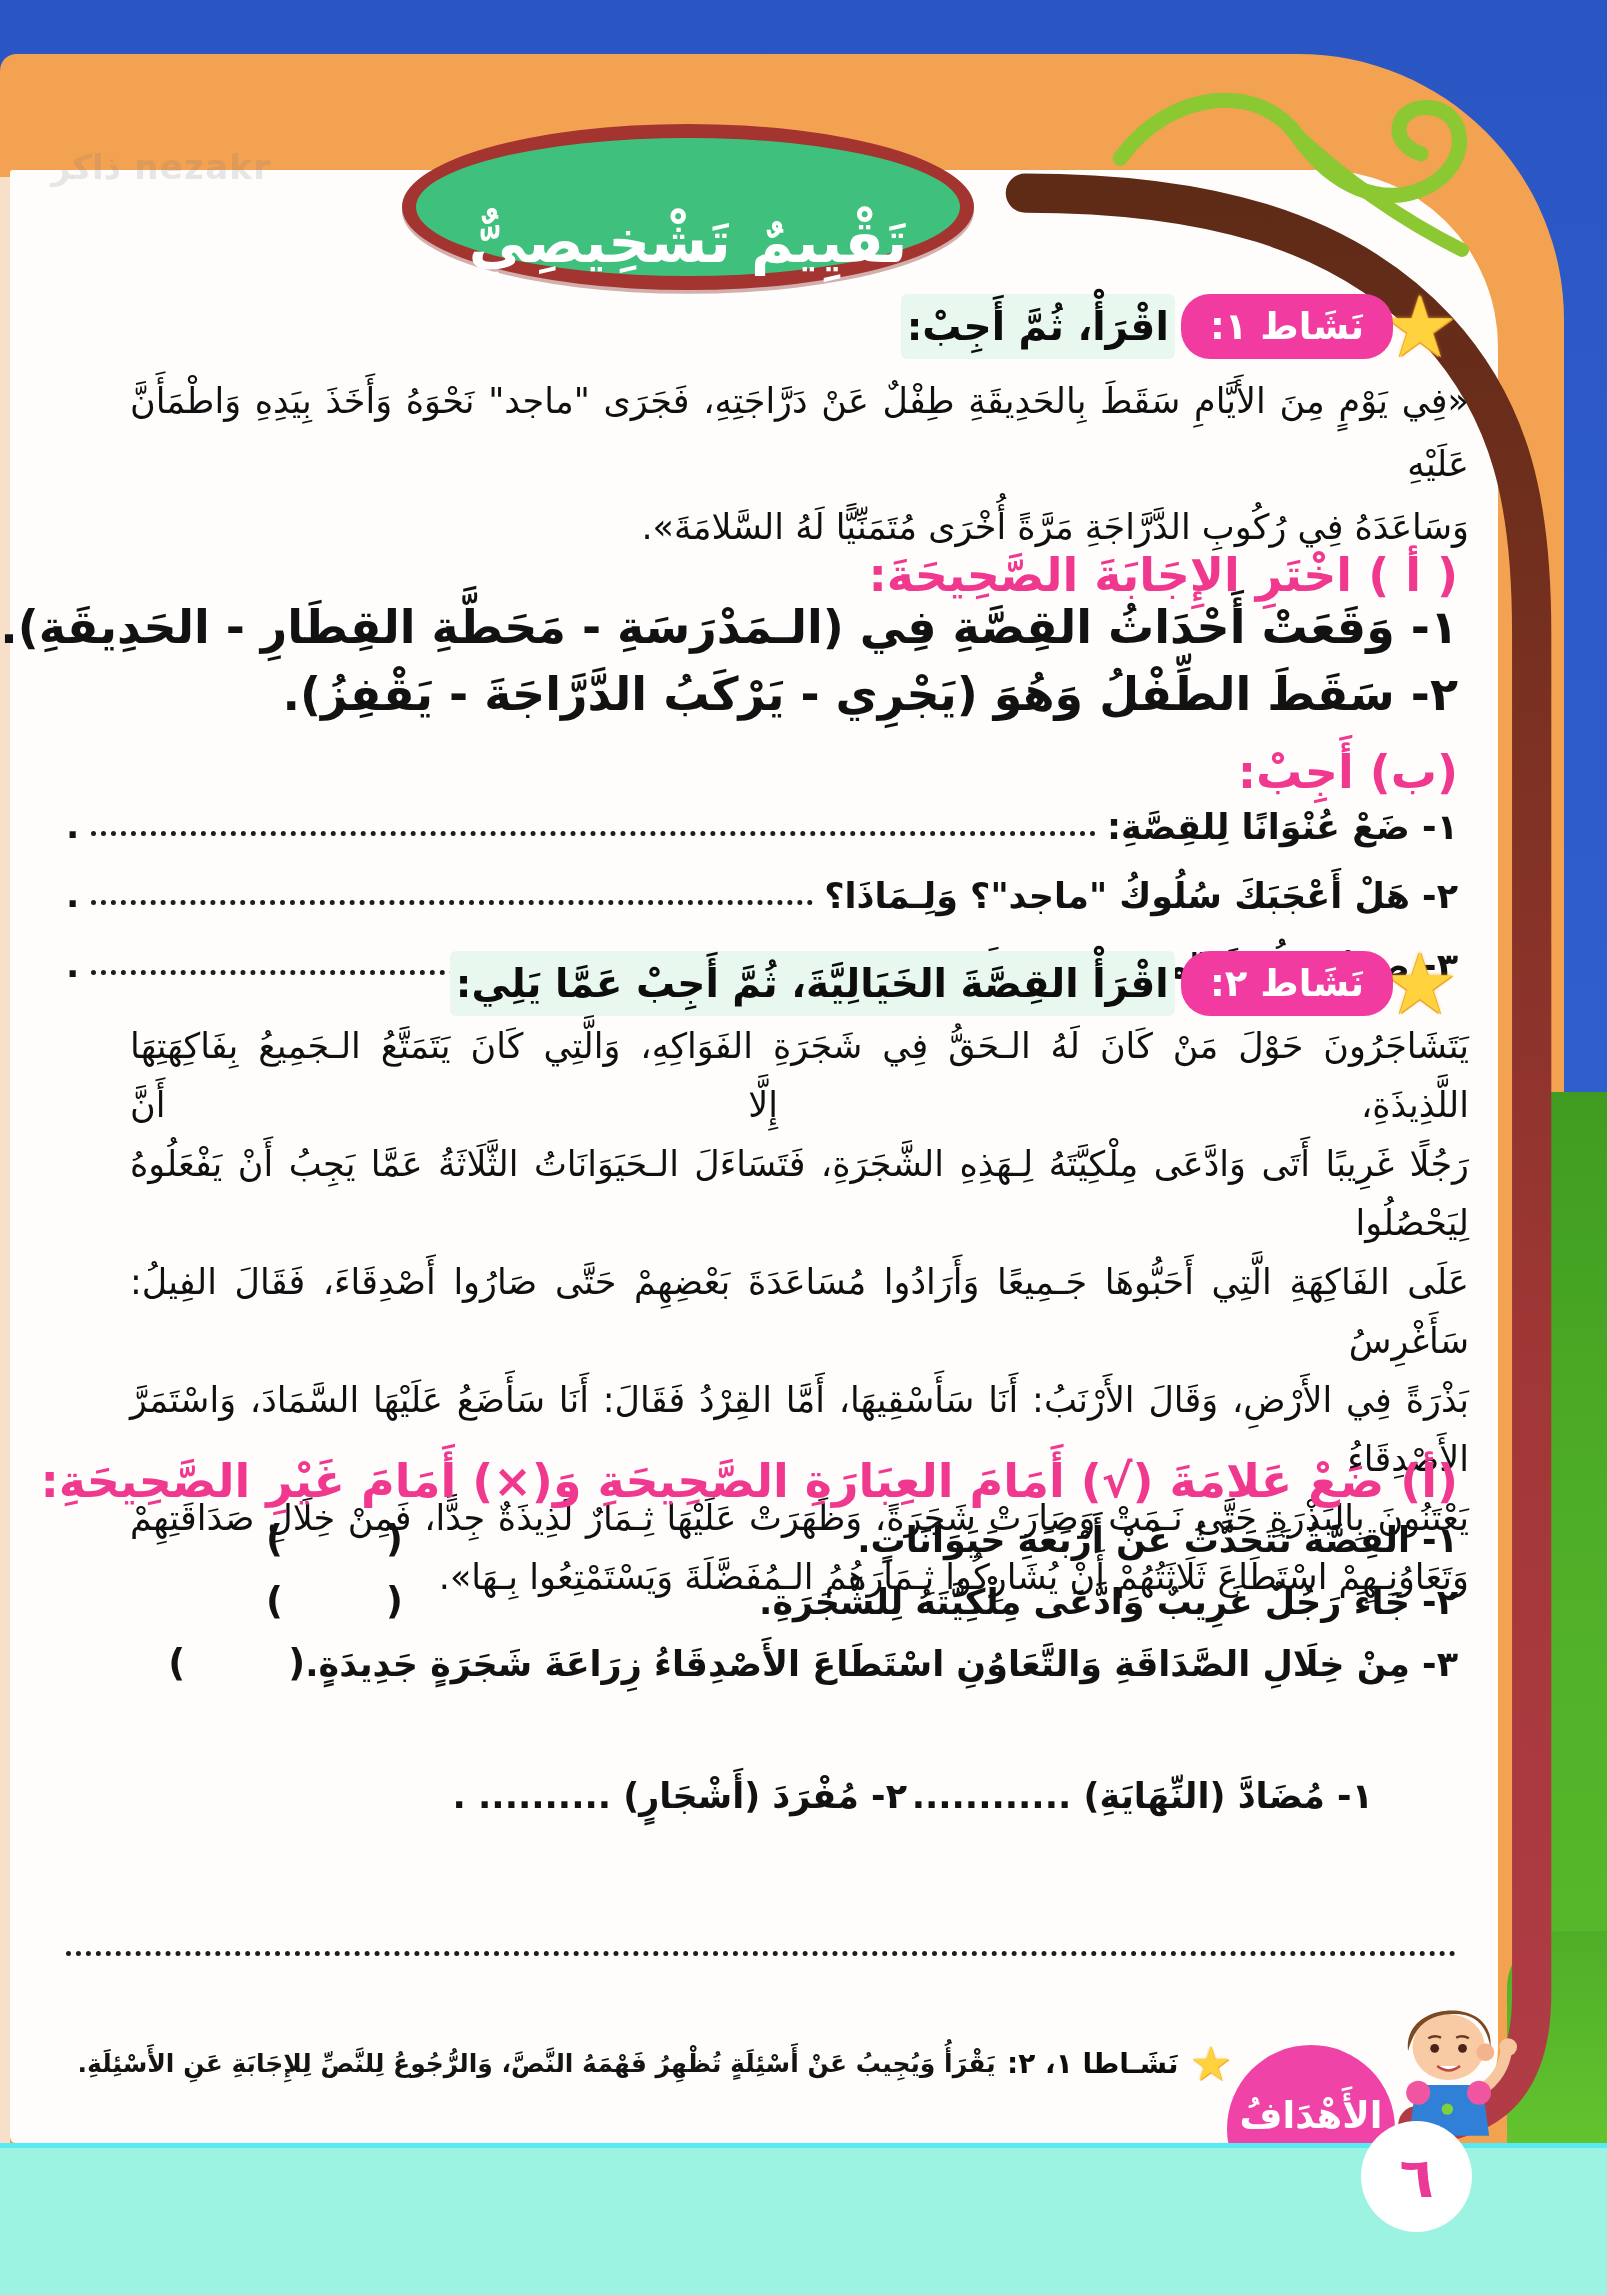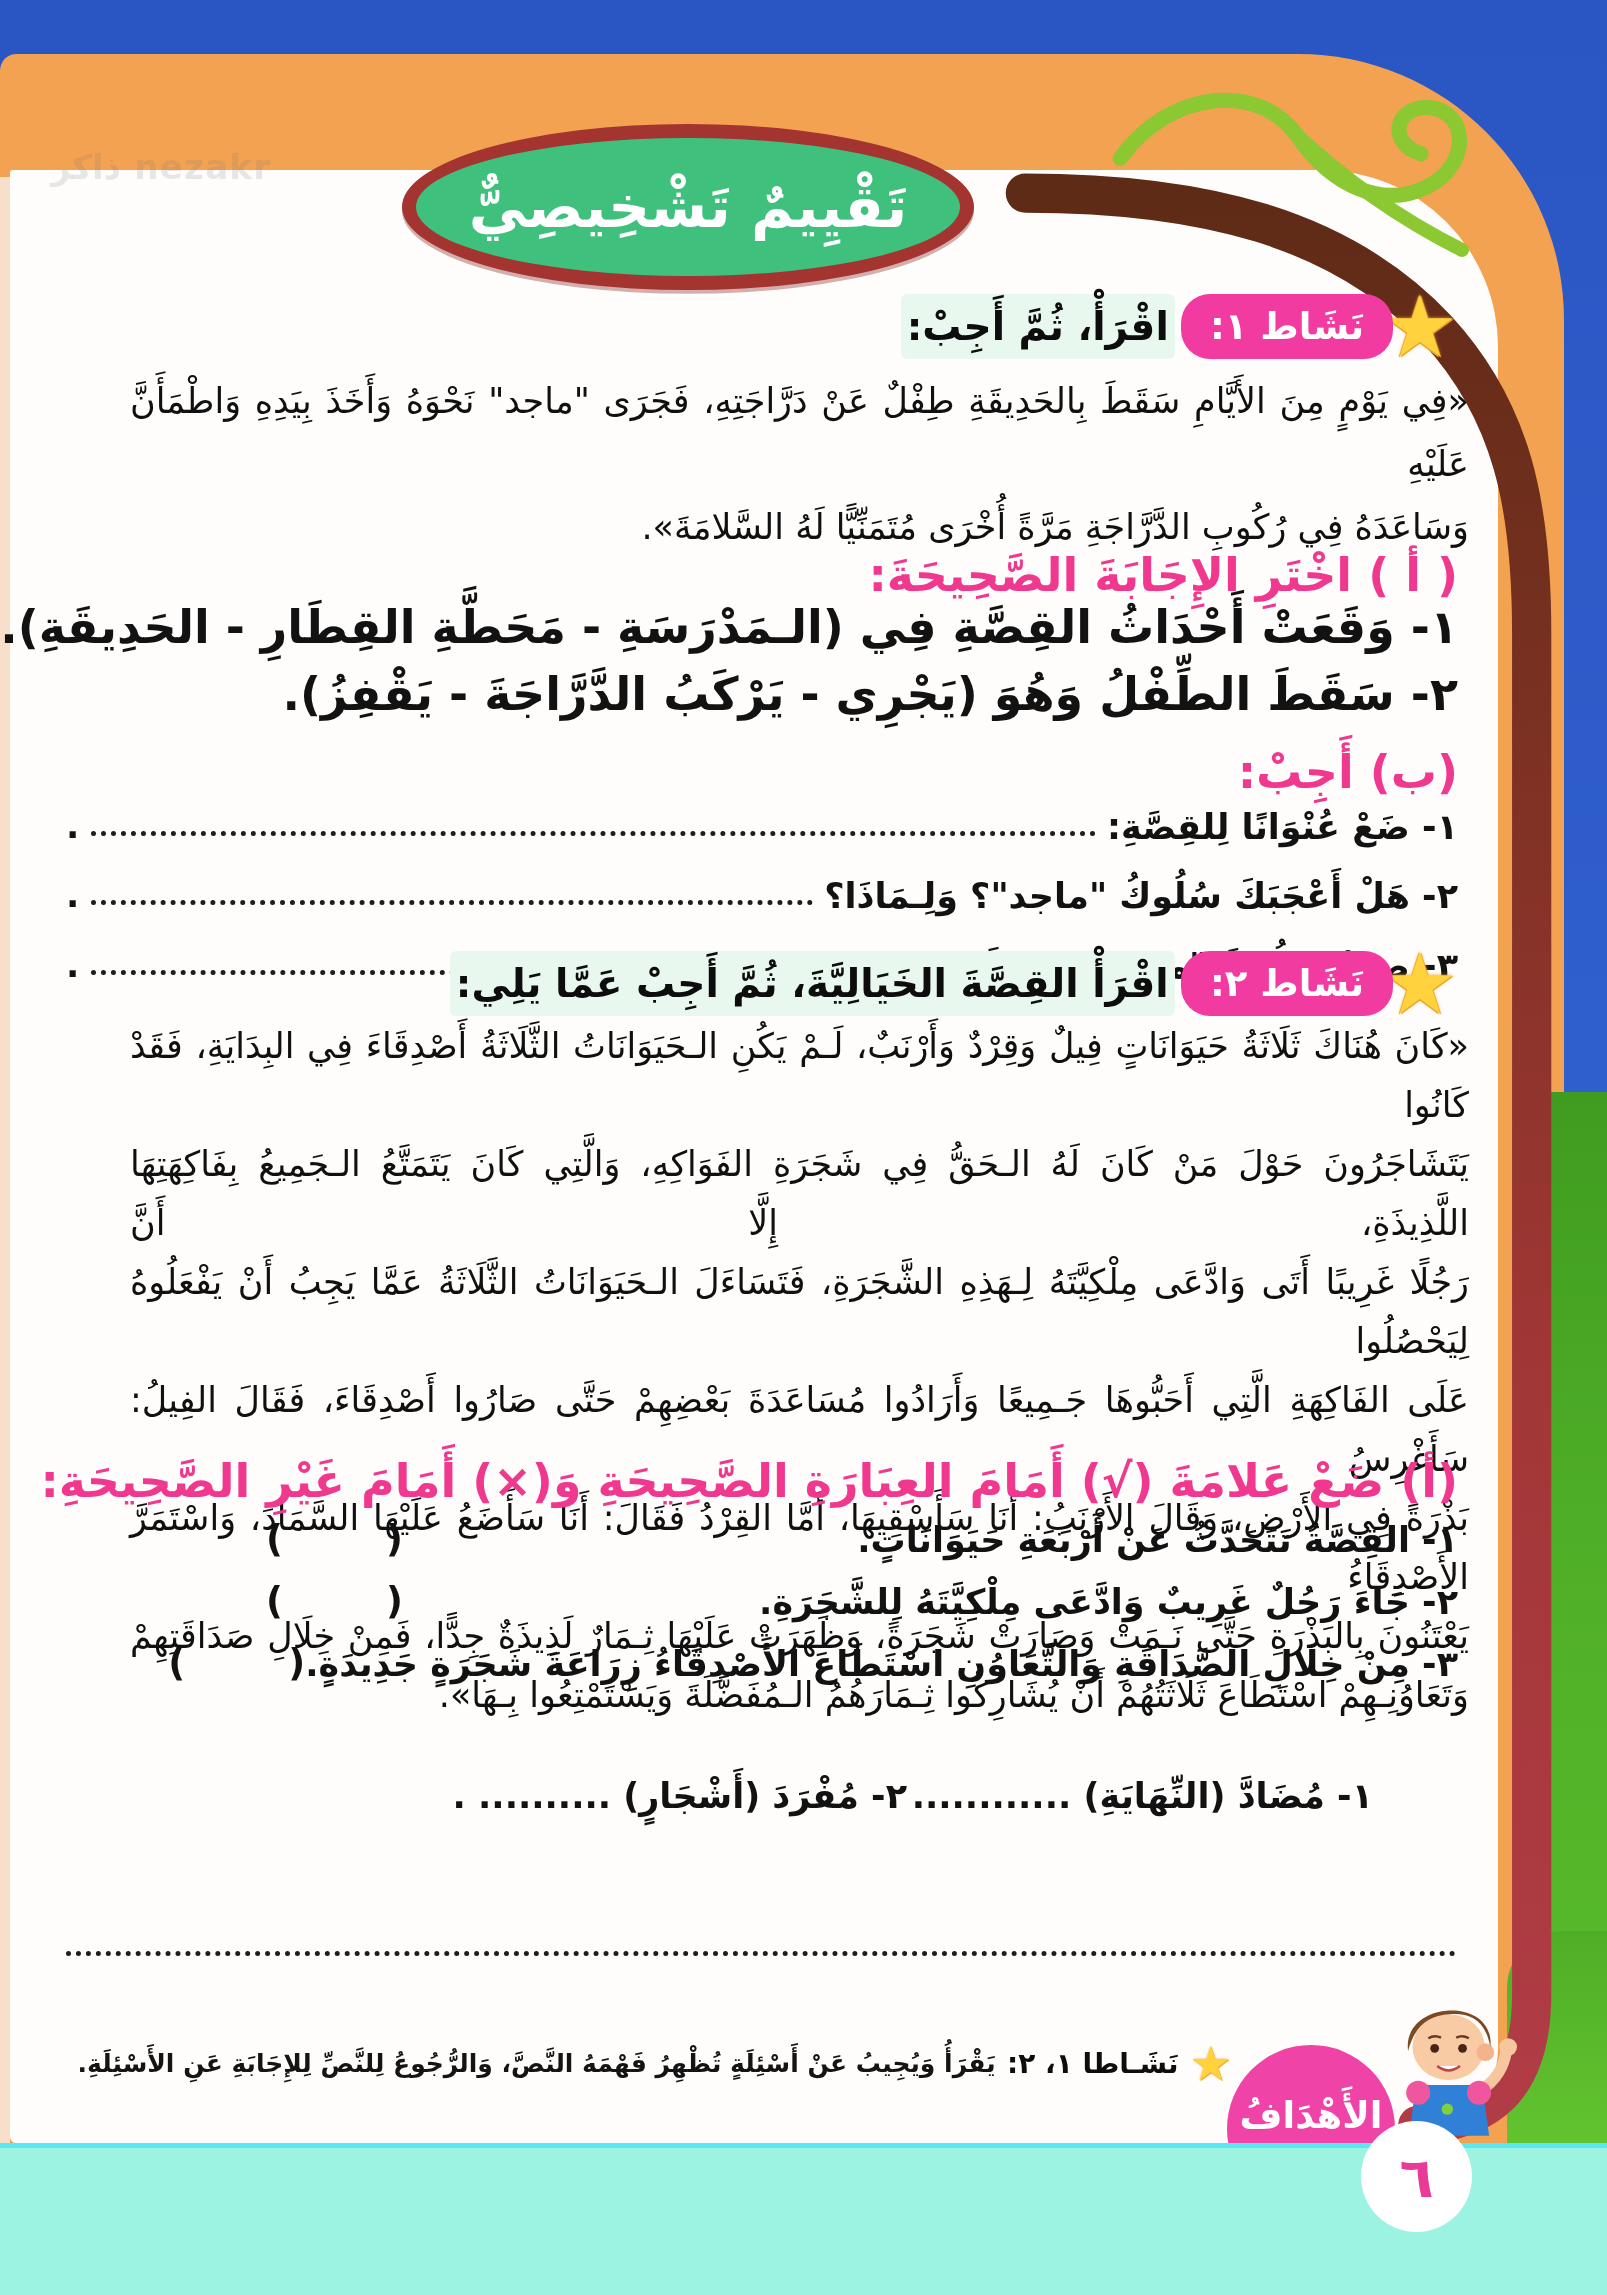--- a/index.html
+++ b/index.html
@@ -20,21 +20,21 @@
          background:#f8dfc9;}
   .panel{position:absolute; left:10px; top:170px; width:1488px; height:1973px; z-index:2;
          background:#fefdfb; border-radius:2.5px 177px 95px 6.3px;}
   .watermark{position:absolute; left:51px; top:147px; z-index:3; font-size:34px; font-weight:bold;
          color:rgba(110,115,130,0.16); letter-spacing:1.3px;}
   
   .deco-svg{position:absolute; left:0; top:0; z-index:4; pointer-events:none;}
   
   .title-badge{position:absolute; left:402px; top:124px; width:544px; height:138px; z-index:5;
         background:#3fc17d; border:14px solid #a43430; border-radius:50%;
-        display:flex; align-items:center; justify-content:center;
+        display:flex; align-items:flex-end; justify-content:center;
         box-shadow:0 3.8px 0 rgba(130,30,25,0.35);}
   .title-badge span{color:#fff; font-size:58px; font-weight:bold;}
   
   .act-row{position:absolute; right:149px; z-index:5; display:flex; direction:rtl;
            align-items:center; gap:6.3px;}
   .act1-row{top:284px;}
   .act2-row{top:941px;}
   .star-big{font-size:85px; line-height:1; color:#ffd23e;
             text-shadow:0 0 3.8px #eda72f, 1.3px 1.3px 0 #eda72f, -1.3px 1.3px 0 #eda72f; margin-left:-17.7px;}
   .act-badge{background:#f23ba0; color:#fff; font-size:37px; font-weight:bold;
@@ -149,21 +149,20 @@
     <span class="period">.</span>
   </div>
 
   <div class="act-row act2-row">
     <span class="star-big">★</span>
     <span class="act-badge">نَشَاط ٢:</span>
     <span class="act-title">اقْرَأْ القِصَّةَ الخَيَالِيَّةَ، ثُمَّ أَجِبْ عَمَّا يَلِي:</span>
   </div>
 
   <div class="passage" id="passage2">
-    <span class="pline">«كَانَ هُنَاكَ ثَلَاثَةُ حَيَوَانَاتٍ فِيلٌ وَقِرْدٌ وَأَرْنَبٌ، لَـمْ يَكُنِ الـحَيَوَانَاتُ الثَّلَاثَةُ أَصْدِقَاءَ فِي البِدَايَةِ، فَقَدْ كَانُوا</span>
     <span class="pline">يَتَشَاجَرُونَ حَوْلَ مَنْ كَانَ لَهُ الـحَقُّ فِي شَجَرَةِ الفَوَاكِهِ، وَالَّتِي كَانَ يَتَمَتَّعُ الـجَمِيعُ بِفَاكِهَتِهَا اللَّذِيذَةِ، إِلَّا أَنَّ</span>
     <span class="pline">رَجُلًا غَرِيبًا أَتَى وَادَّعَى مِلْكِيَّتَهُ لِـهَذِهِ الشَّجَرَةِ، فَتَسَاءَلَ الـحَيَوَانَاتُ الثَّلَاثَةُ عَمَّا يَجِبُ أَنْ يَفْعَلُوهُ لِيَحْصُلُوا</span>
     <span class="pline">عَلَى الفَاكِهَةِ الَّتِي أَحَبُّوهَا جَـمِيعًا وَأَرَادُوا مُسَاعَدَةَ بَعْضِهِمْ حَتَّى صَارُوا أَصْدِقَاءَ، فَقَالَ الفِيلُ: سَأَغْرِسُ</span>
     <span class="pline">بَذْرَةً فِي الأَرْضِ، وَقَالَ الأَرْنَبُ: أَنَا سَأَسْقِيهَا، أَمَّا القِرْدُ فَقَالَ: أَنَا سَأَضَعُ عَلَيْهَا السَّمَادَ، وَاسْتَمَرَّ الأَصْدِقَاءُ</span>
     <span class="pline">يَعْتَنُونَ بِالبَذْرَةِ حَتَّى نَـمَتْ وَصَارَتْ شَجَرَةً، وَظَهَرَتْ عَلَيْهَا ثِـمَارٌ لَذِيذَةٌ جِدًّا، فَمِنْ خِلَالِ صَدَاقَتِهِمْ</span>
     <span class="pline last">وَتَعَاوُنِـهِمْ اسْتَطَاعَ ثَلَاثَتُهُمْ أَنْ يُشَارِكُوا ثِـمَارَهُمُ الـمُفَضَّلَةَ وَيَسْتَمْتِعُوا بِـهَا».</span>
   </div>
 
   <div class="pink-h" style="top:1442px">(أ) ضَعْ عَلامَةَ (√) أَمَامَ العِبَارَةِ الصَّحِيحَةِ وَ(×) أَمَامَ غَيْرِ الصَّحِيحَةِ:</div>
 

